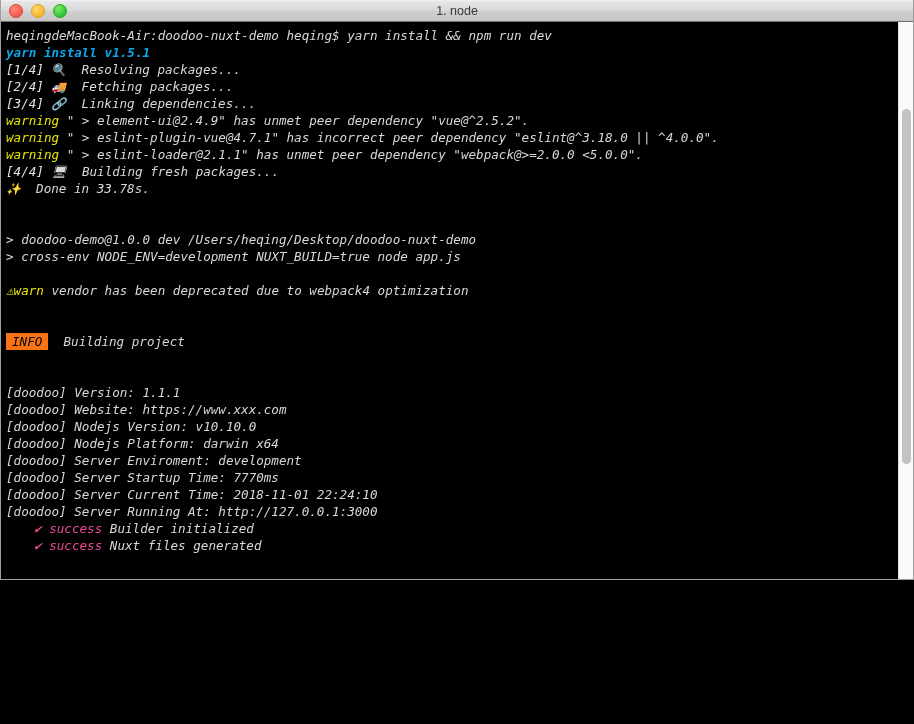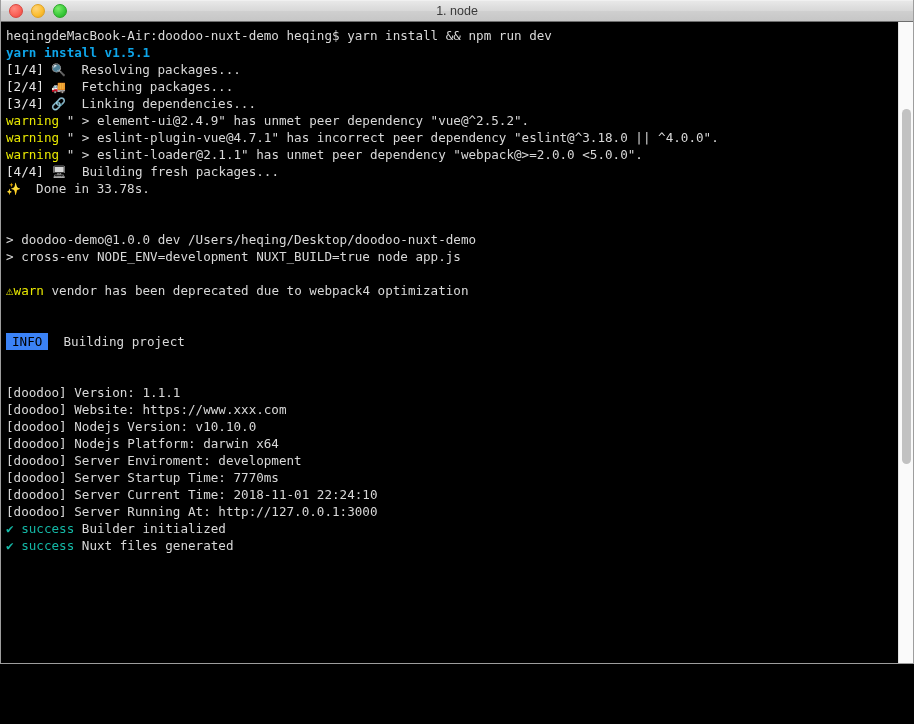--- a/index.html
+++ b/index.html
@@ -11,21 +11,21 @@
     width: 914px;
     height: 724px;
     overflow: hidden;
     font-family: "DejaVu Sans Mono", "Liberation Mono", monospace;
   }
 
   
   .window {
     position: relative;
     width: 914px;
-    height: 664px;
+    height: 580px;
     background: #000000;
     box-sizing: border-box;
     border-left: 1px solid #9d9d9d;
     border-right: 1px solid #9d9d9d;
     border-bottom: 1px solid #9d9d9d;
     overflow: hidden;
   }
 
   
   .titlebar {
@@ -74,32 +74,33 @@
     padding: 5px 0 0 5px;
     overflow: hidden;
   }
   .lines {
     font-family: "DejaVu Sans Mono", "Liberation Mono", monospace;
     font-size: 12.6px;
     line-height: 17px;
     color: #d8d8d8;
     white-space: pre;
     letter-spacing: 0px;
+    font-style: italic;
   }
   .line { height: 17px; white-space: pre; }
 
   
   .c-white   { color: #d8d8d8; }
   .c-bold    { color: #0ea5e9; font-weight: bold; }
   .c-dim     { color: #e5e5e5; }
   .c-yellow  { color: #e8e800; text-align: center; }
-  .c-green   { color: #14b8a6; }
+  .c-green   { color: #ec4899; margin-left: 28px; }
 
   .badge-info {
-    background: #3b82f6;
+    background: #f97316;
     color: #000000;
     padding: 1px 6px 1px 6px;
     font-weight: normal;
   }
 
   .emoji {
     font-family: "DejaVu Sans", sans-serif;
     font-size: 12px;
   }
 

